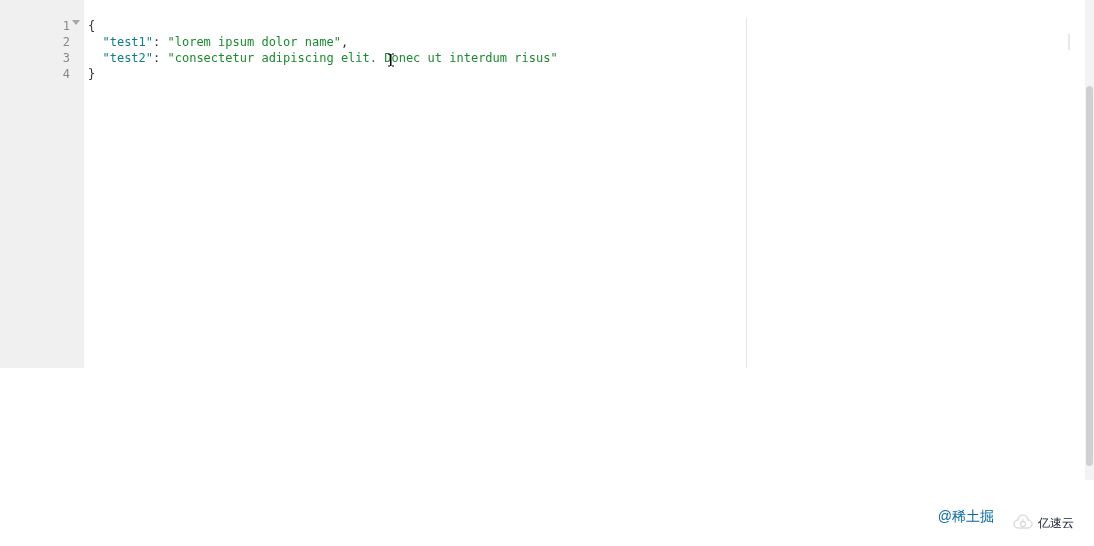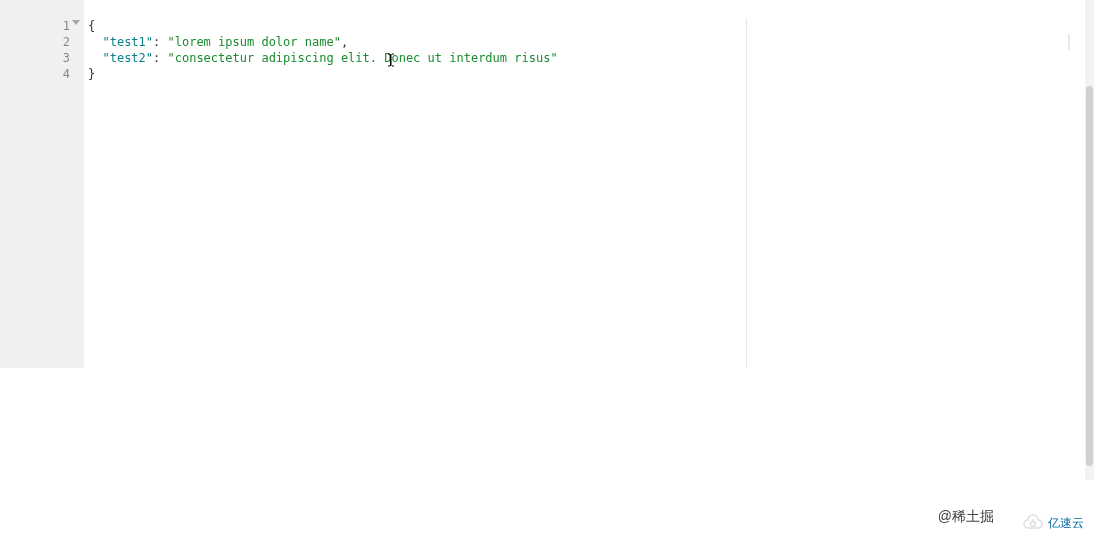--- a/index.html
+++ b/index.html
@@ -87,28 +87,28 @@
       height: 14px;
       left: 387px;
       top: 53px;
       pointer-events: none;
     }
     .watermark-1 {
       position: absolute;
       right: 100px;
       bottom: 20px;
       font-family: sans-serif;
-      color: #404040;
+      color: #0369a1;
       font-size: 14px;
     }
     .watermark-2 {
       position: absolute;
-      right: 10px;
+      right: 20px;
       bottom: 14px;
-      color: #0369a1;
+      color: #0f172a;
       display: flex;
       align-items: center;
       gap: 4px;
       font-family: sans-serif;
     }
     .watermark-2 svg { opacity: 0.5; }
     .scrollbar-right {
       position: absolute;
       right: 0;
       top: 0;

